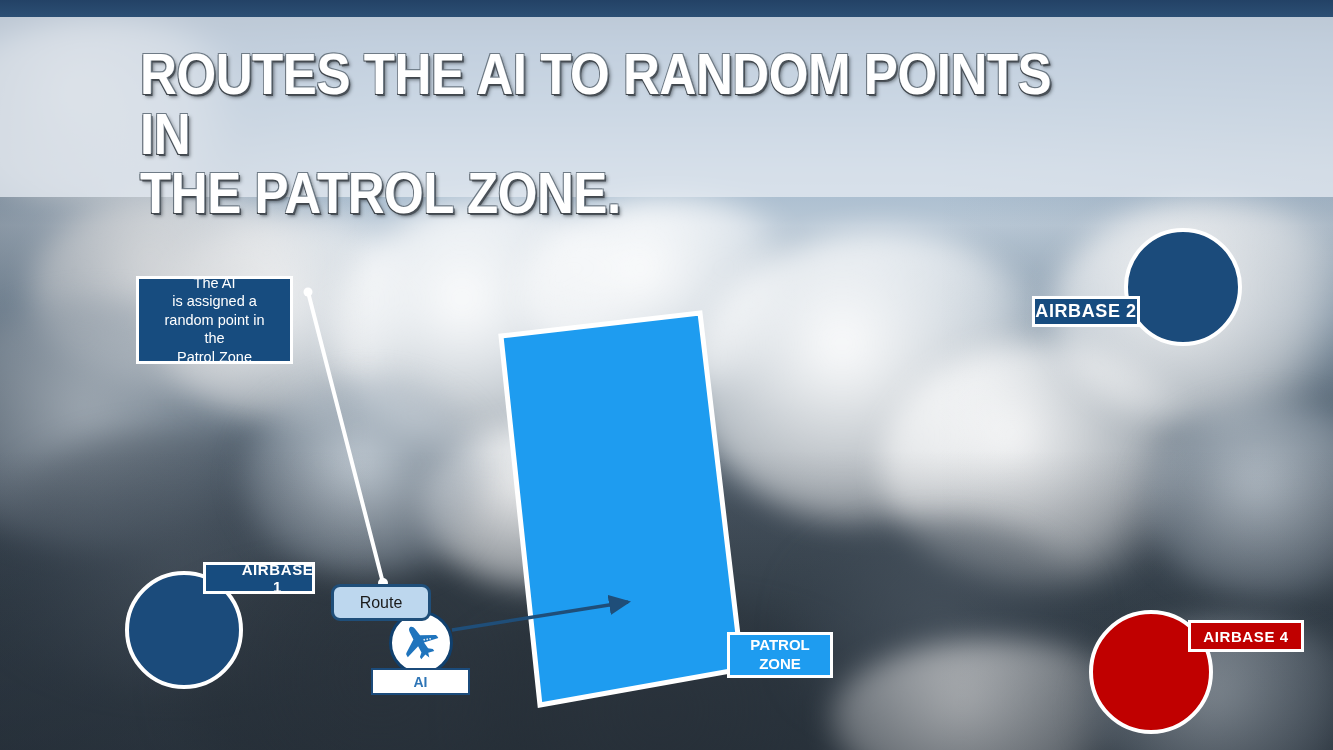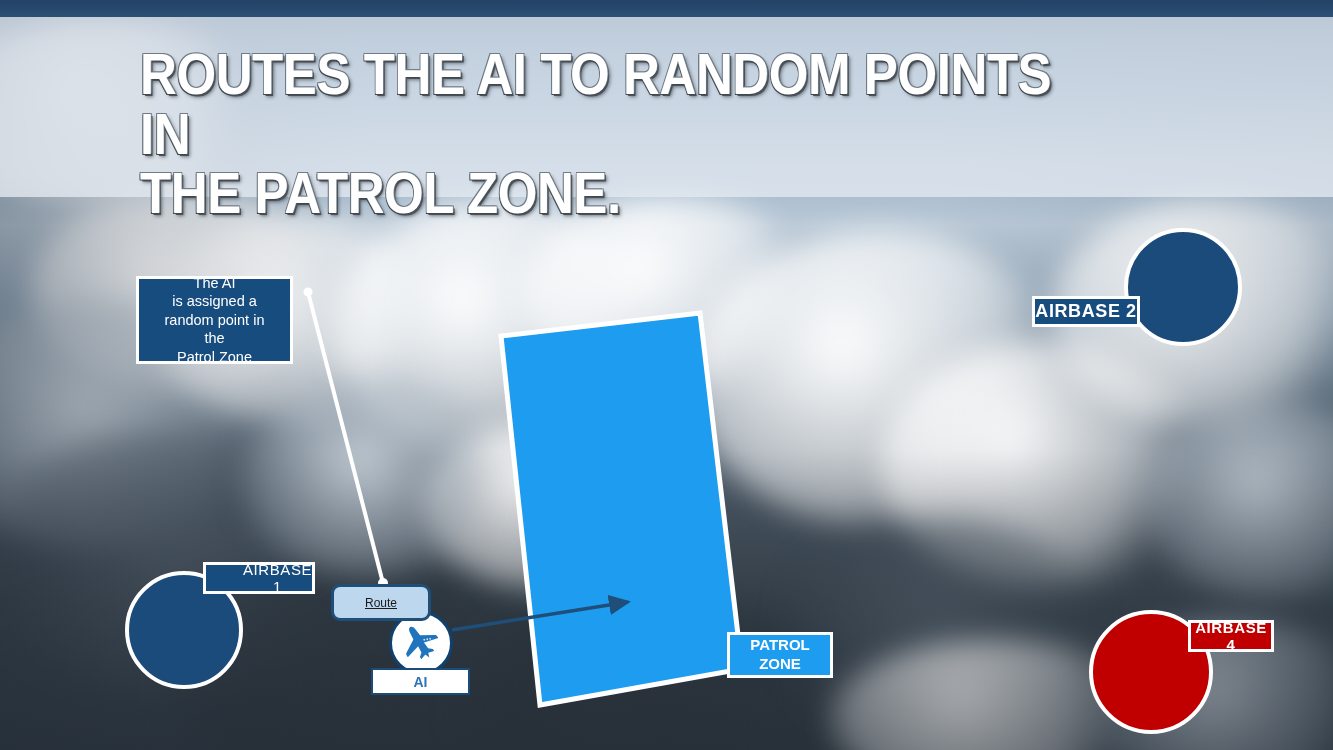--- a/index.html
+++ b/index.html
@@ -140,38 +140,37 @@
   }
 
   #callout-note {
     left: 136px; top: 276px; width: 157px; height: 88px;
     font-size: 14.5px;
     line-height: 1.28;
     padding: 2px 20px;
   }
   #airbase1-label {
     left: 203px; top: 562px; width: 112px; height: 32px;
-    font-size: 15px; font-weight: normal; letter-spacing: 0.6px; padding-left: 37px;
+    font-size: 15px; font-weight: bold; letter-spacing: 0.6px; padding-left: 37px;
   }
   #airbase2-label {
     left: 1032px; top: 296px; width: 108px; height: 31px;
     font-size: 18px; font-weight: bold; letter-spacing: 0.6px;
   }
   #airbase4-label {
-    left: 1188px; top: 620px; width: 86px; height: 32px;
+    left: 1188px; top: 620px; width: 116px; height: 32px;
     font-size: 15px; font-weight: bold; letter-spacing: 0.6px;
   }
   #patrolzone-label {
     left: 727px; top: 632px; width: 106px; height: 46px;
     font-size: 15px; font-weight: bold; line-height: 1.25;
   }
   #route-label {
     left: 331px; top: 584px; width: 100px; height: 37px;
-    font-size: 12px;
-    text-decoration: underline;
+    font-size: 16px;
   }
   #ai-label {
     left: 371px; top: 668px; width: 99px; height: 27px;
     font-size: 14px; font-weight: bold;
   }
 
   
   #aircraft-marker {
     position: absolute;
     left: 389px; top: 611px;

